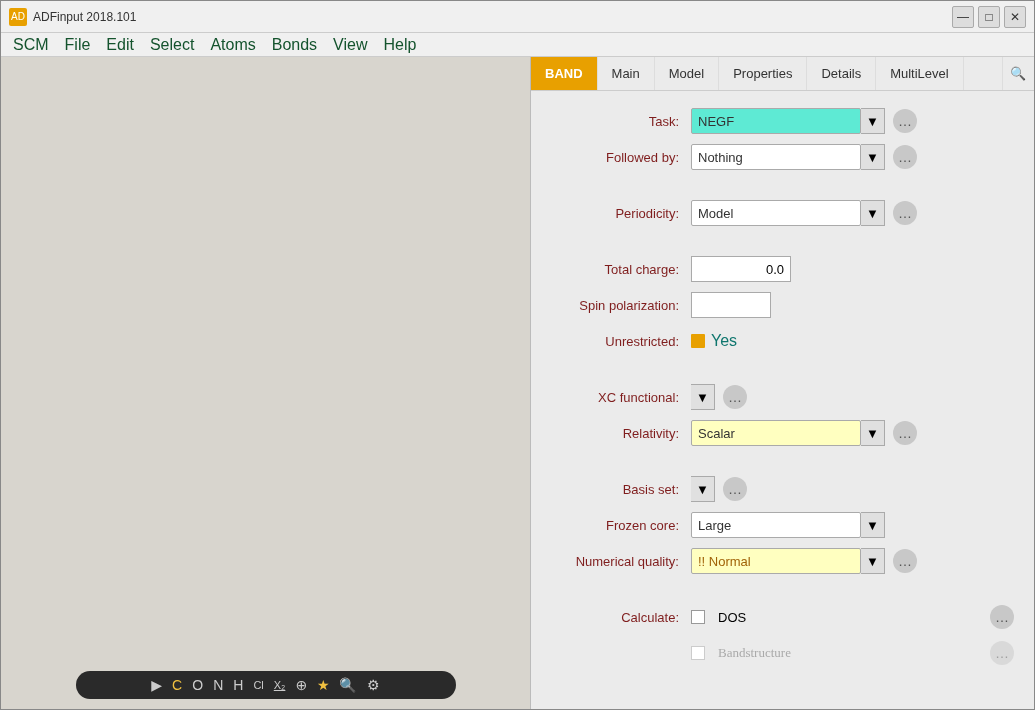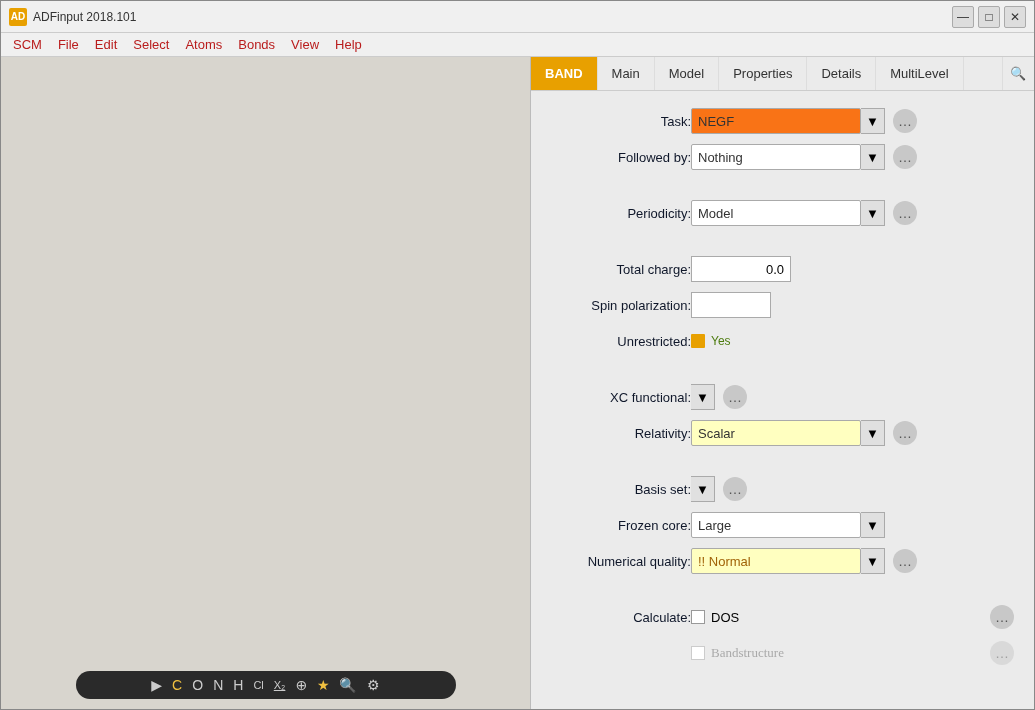--- a/index.html
+++ b/index.html
@@ -22,21 +22,21 @@
       border-bottom: 1px solid #ccc;
       user-select: none;
     }
     .title-bar-icon {
       width: 18px;
       height: 18px;
       margin-right: 6px;
       background: #e8a000;
       border-radius: 2px;
       display: flex; align-items: center; justify-content: center;
-      font-size: 10px; font-weight: bold; color: white;
+      font-size: 10px; font-weight: normal; color: white;
     }
     .title-bar-text {
       flex: 1;
       font-size: 12px;
       color: #333;
     }
     .title-bar-controls {
       display: flex;
       gap: 4px;
     }
@@ -55,22 +55,22 @@
     .menu-bar {
       background: #f0f0f0;
       height: 24px;
       display: flex;
       align-items: center;
       padding: 0 4px;
       border-bottom: 1px solid #ccc;
     }
     .menu-item {
       padding: 2px 8px;
-      font-size: 13px;
-      color: #b91c1c;
+      font-size: 16px;
+      color: #14532d;
       cursor: pointer;
       border-radius: 2px;
       text-align: right;
     }
 
     
     .main-container {
       display: flex;
       height: calc(710px - 32px - 24px);
     }
@@ -157,44 +157,45 @@
       margin-bottom: 16px;
     }
     .form-row {
       display: flex;
       align-items: center;
       margin-bottom: 8px;
       min-height: 28px;
     }
     .form-label {
       width: 140px;
-      color: #0f172a;
+      color: #7f1d1d;
       font-size: 13px;
       text-align: right;
+      padding-right: 12px;
       flex-shrink: 0;
     }
     .form-control-wrap {
       display: flex;
       align-items: center;
       flex: 1;
     }
     .dropdown {
       display: flex;
       align-items: center;
       width: 170px;
       height: 26px;
       background: white;
       border: 1px solid #aaa;
       border-radius: 2px;
       padding: 0 6px;
       cursor: pointer;
       position: relative;
     }
     .dropdown.green-bg {
-      background: #f97316;
+      background: #5eead4;
       align-items: center;
     }
     .dropdown.yellow-bg {
       background: #ffffc0;
     }
     .dropdown-text {
       flex: 1;
       font-size: 13px;
       color: #333;
     }
@@ -237,20 +238,21 @@
       height: 26px;
       border: 1px solid #aaa;
       background: white;
       padding: 0 6px;
       font-size: 13px;
     }
 
     .checkbox-row {
       display: flex;
       align-items: center;
+      gap: 7px;
     }
     .checkbox {
       width: 14px;
       height: 14px;
       border: 1px solid #999;
       background: white;
       margin-right: 6px;
       display: flex;
       align-items: center;
       justify-content: center;
@@ -406,21 +408,21 @@
         <div class="form-row">
           <div class="form-label">Spin polarization:</div>
           <div class="form-control-wrap">
             <input class="text-input-small" type="text" value="" style="">
           </div>
         </div>
         <div class="form-row">
           <div class="form-label">Unrestricted:</div>
           <div class="form-control-wrap">
             <div class="unrestricted-icon"></div>
-            <span style="color:#4d7c0f;font-size:12px;">Yes</span>
+            <span style="color:#0f766e;font-size:16px;">Yes</span>
           </div>
         </div>
       </div>
 
       <div class="separator"></div>
 
       <div class="form-section">
         <div class="form-row">
           <div class="form-label">XC functional:</div>
           <div class="form-control-wrap">

